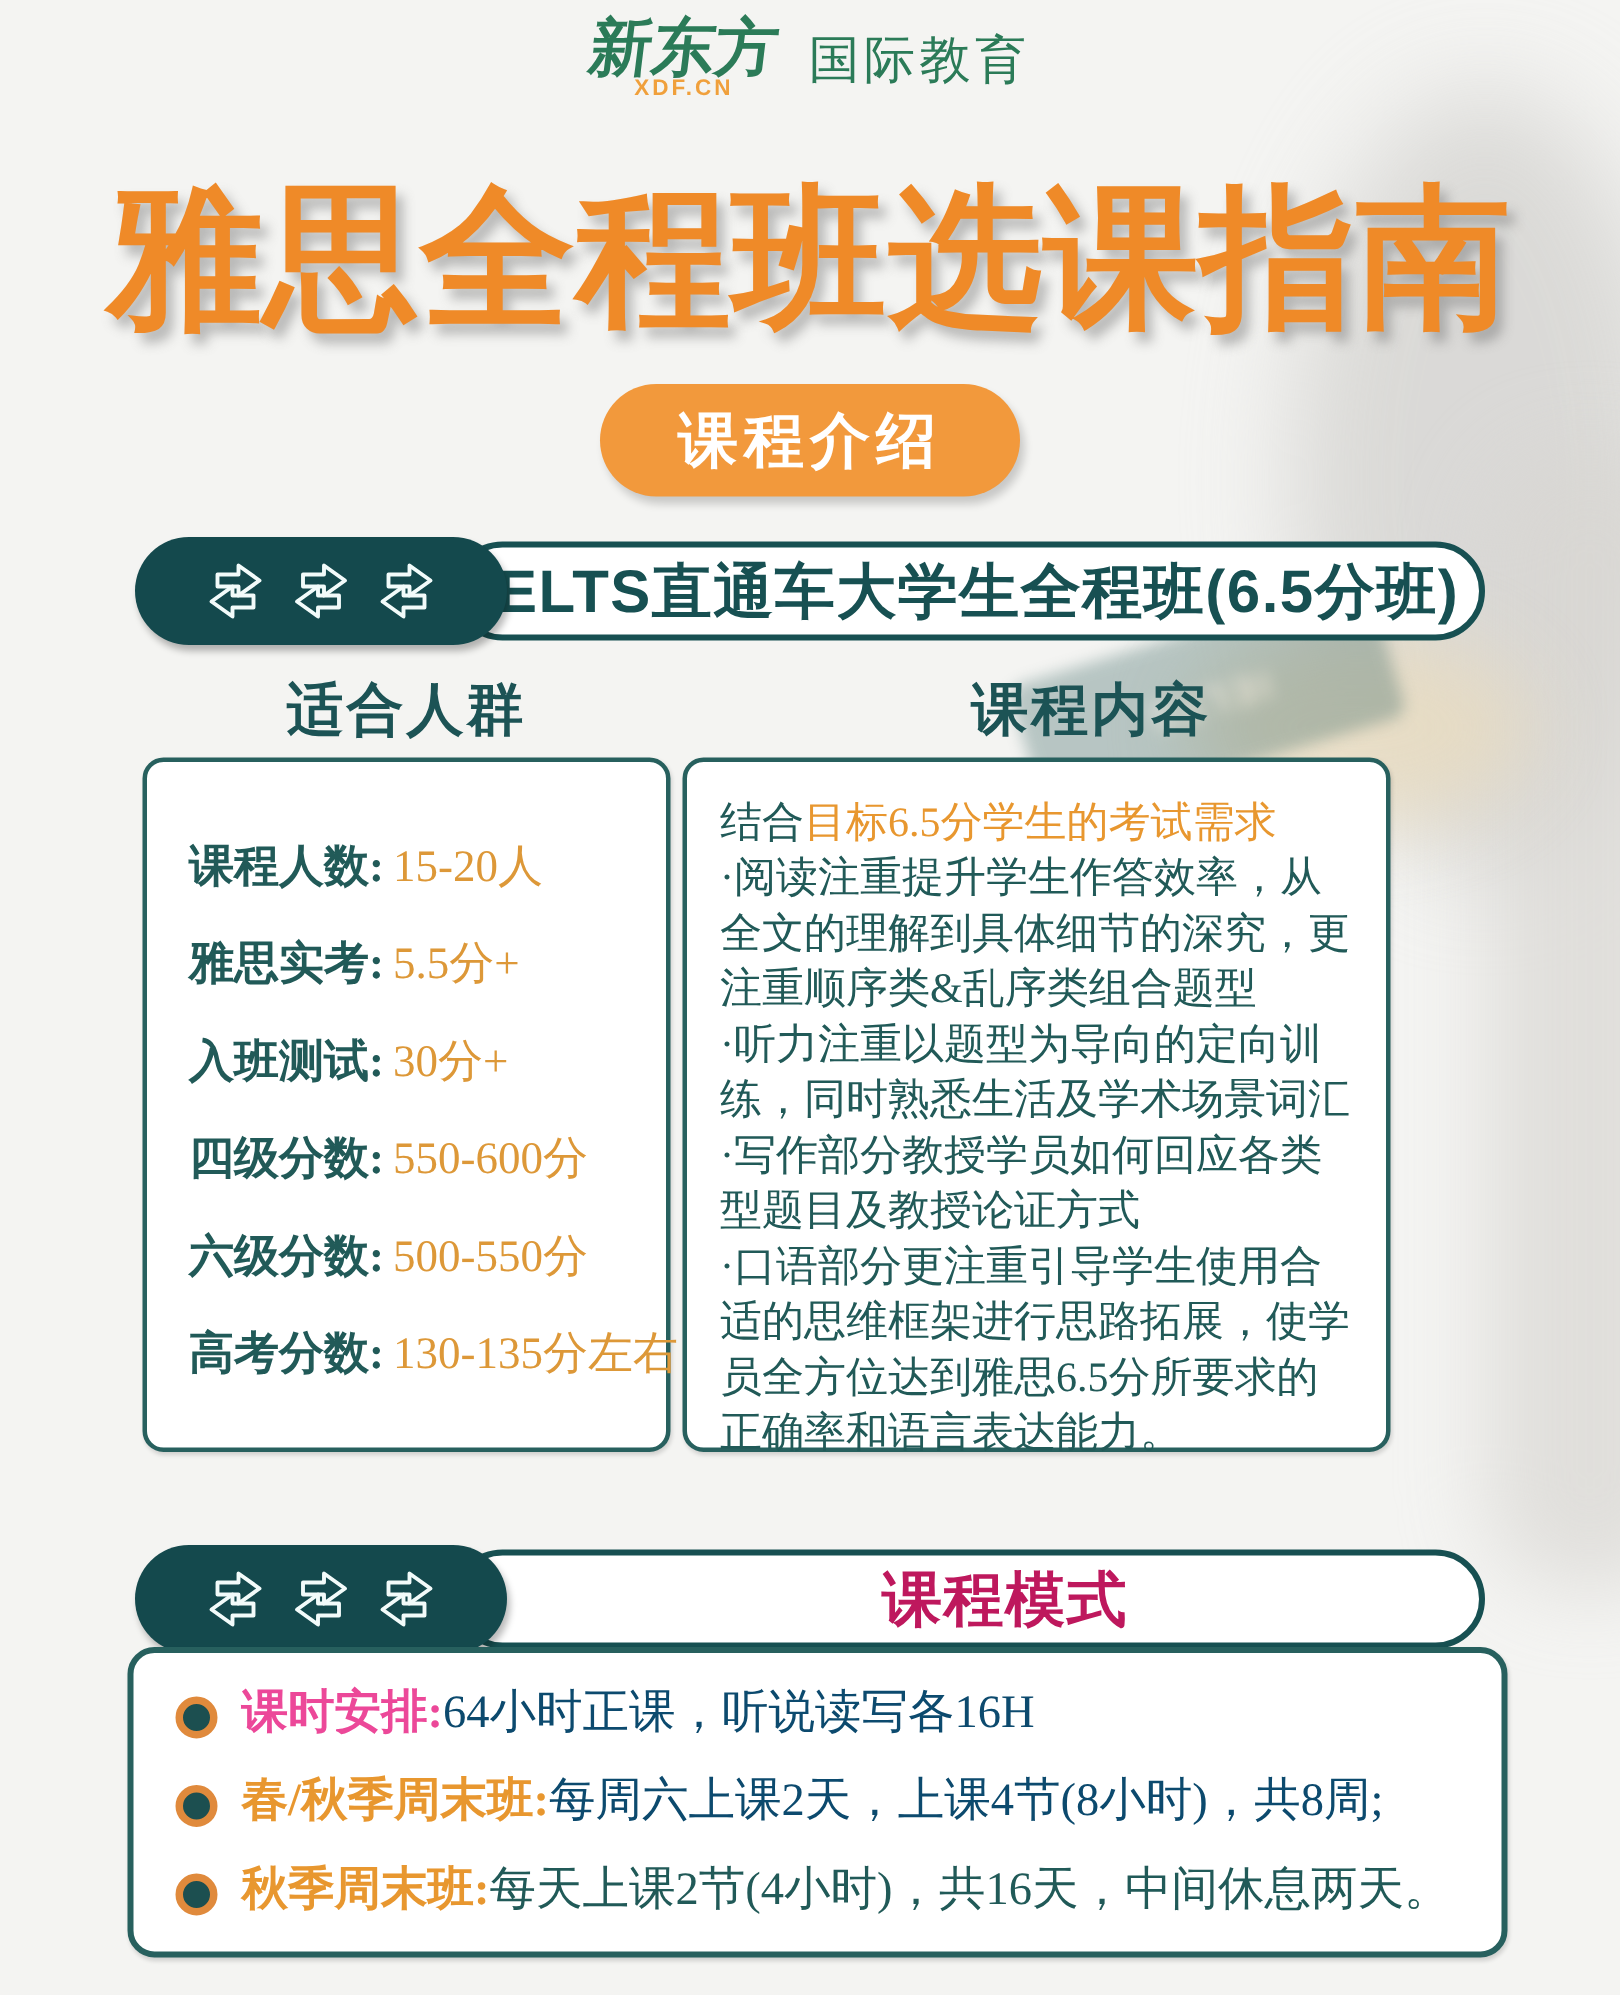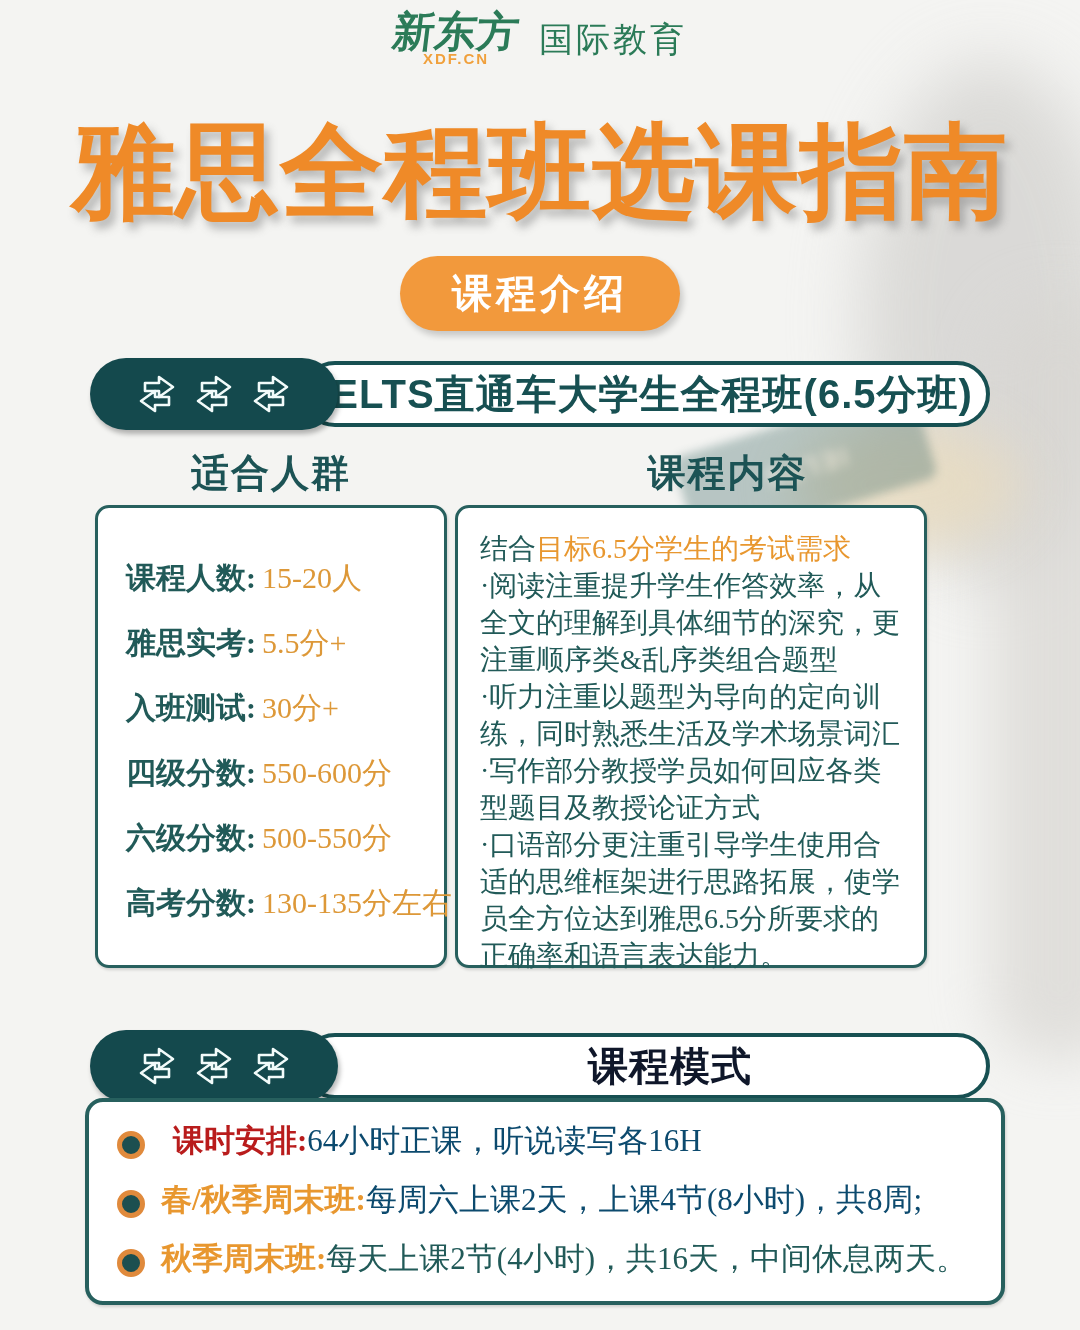--- a/index.html
+++ b/index.html
@@ -40,21 +40,21 @@
       background:#f2993c;color:#ffffff;font-size:40px;font-weight:800;letter-spacing:4px;
       padding:10px 52px;border-radius:42px;box-shadow:3px 5px 6px rgba(0,0,0,.18);}
 
   
   .sec-header{width:900px;height:72px;}
   .sec-bar{position:absolute;left:212px;right:0;top:3px;height:66px;background:#ffffff;
       border:4px solid #175052;border-radius:36px;box-sizing:border-box;
       display:flex;align-items:center;justify-content:center;}
   .sec-bar .sec-title{font-size:40px;font-weight:800;letter-spacing:1px;}
   .sec-title.teal{color:#175052;}
-  .sec-title.orange{color:#0f172a;margin-left:48px;}
+  .sec-title.orange{color:#be185d;margin-left:48px;}
   .sec-pill{position:absolute;left:0;top:0;width:248px;height:72px;background:#14494d;
       border-radius:36px;display:flex;align-items:center;justify-content:center;gap:13px;
       box-shadow:2px 4px 5px rgba(0,0,0,.28);}
 
   
   .col-heading{position:absolute;top:448px;font-size:38px;font-weight:800;color:#1c5355;
       text-align:center;letter-spacing:2px;}
   .col-heading.left{left:95px;width:352px;}
   .col-heading.right{left:455px;width:545px;}
 
@@ -73,21 +73,21 @@
   .c-text p{margin:0;}
   .hl-orange{color:#e8972f;}
 
   
   .box-mode{left:85px;top:1098px;width:920px;height:207px;border-width:4px;border-radius:18px;
       padding:20px 20px 0 28px;}
   .m-row{display:flex;align-items:flex-start;gap:16px;margin-bottom:21px;
       font-family:"Liberation Serif",serif;font-size:31px;line-height:38px;}
   .m-dot{flex:0 0 auto;width:18px;height:18px;margin-top:9px;border-radius:50%;
       background:#1c4f50;border:5px solid #e08a3c;}
-  .t-teal{color:#b91c1c;font-weight:700;margin-left:12px;}
+  .t-teal{color:#ec4899;font-weight:700;}
   .t-orange{color:#e8972f;font-weight:700;margin-top:26px;}
   .t-orange-n{color:#0c4a6e;}
   .t-teal-n{color:#215a58;}
 
   .arrows-icon{display:block;}
 </style>
 </head>
 <body>
 
 <svg width="0" height="0" style="position:absolute">

